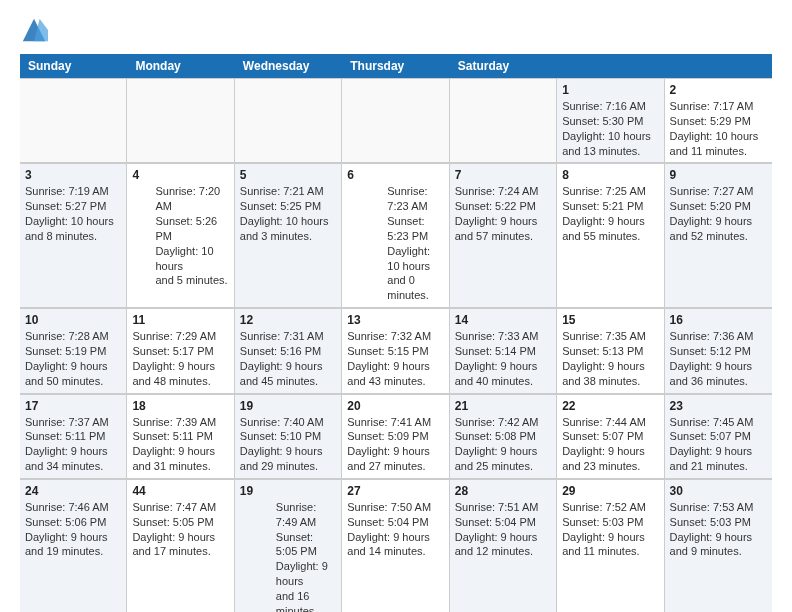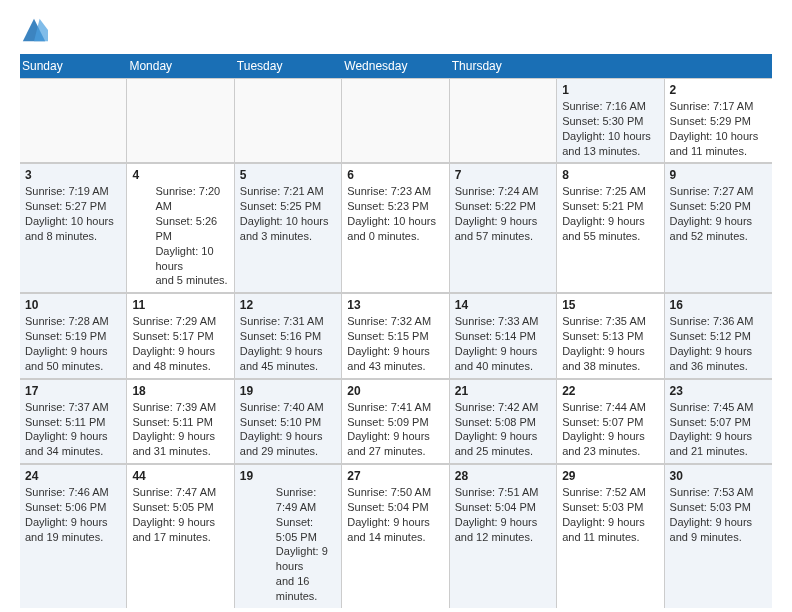--- a/index.html
+++ b/index.html
@@ -59,22 +59,22 @@
       flex-direction: column;
     }
     .cal-header {
       display: grid;
       grid-template-columns: repeat(7, 1fr);
       background: #1a6fb5;
     }
     .cal-header-cell {
       color: #fff;
       font-size: 12px;
-      font-weight: normal;
-      padding: 5px 2px;
+      font-weight: bold;
+      padding: 5px 8px;
       text-align: left;
     }
     .cal-body {
       display: flex;
       flex-direction: column;
       flex: 1;
     }
     .cal-row {
       display: grid;
       grid-template-columns: repeat(7, 1fr);
@@ -135,23 +135,23 @@
     <div class="title-block">
       <div class="month-year"></div>
       <div class="location"></div>
     </div>
   </div>
 
   <div class="calendar">
     <div class="cal-header">
     <div class="cal-header-cell">Sunday</div>
         <div class="cal-header-cell">Monday</div>
-        <div class="cal-header-cell">Tuesday</div>
         <div class="cal-header-cell">Wednesday</div>
         <div class="cal-header-cell">Thursday</div>
+        <div class="cal-header-cell">Saturday</div>
       </div>
     <div class="cal-body">
     <div class="cal-row">
           <div class="cal-cell empty"></div>
           <div class="cal-cell empty"></div>
           <div class="cal-cell empty"></div>
           <div class="cal-cell empty"></div>
           <div class="cal-cell empty"></div>
           <div class="cal-cell shaded">
             <div class="day-number">1</div>
@@ -185,21 +185,21 @@
           </div>
           <div class="cal-cell shaded">
             <div class="day-number">5</div>
             <div class="day-info" style="white-space: pre-line;">Sunrise: 7:21 AM
 Sunset: 5:25 PM
 Daylight: 10 hours
 and 3 minutes.</div>
           </div>
           <div class="cal-cell">
             <div class="day-number">6</div>
-            <div class="day-info" style="white-space: pre-line;">Sunrise: 7:23 AM
+            <div class="day-info" style="white-space: pre-line; margin-left: 40px;">Sunrise: 7:23 AM
 Sunset: 5:23 PM
 Daylight: 10 hours
 and 0 minutes.</div>
           </div>
           <div class="cal-cell shaded">
             <div class="day-number">7</div>
             <div class="day-info" style="white-space: pre-line;">Sunrise: 7:24 AM
 Sunset: 5:22 PM
 Daylight: 9 hours
 and 57 minutes.</div>

